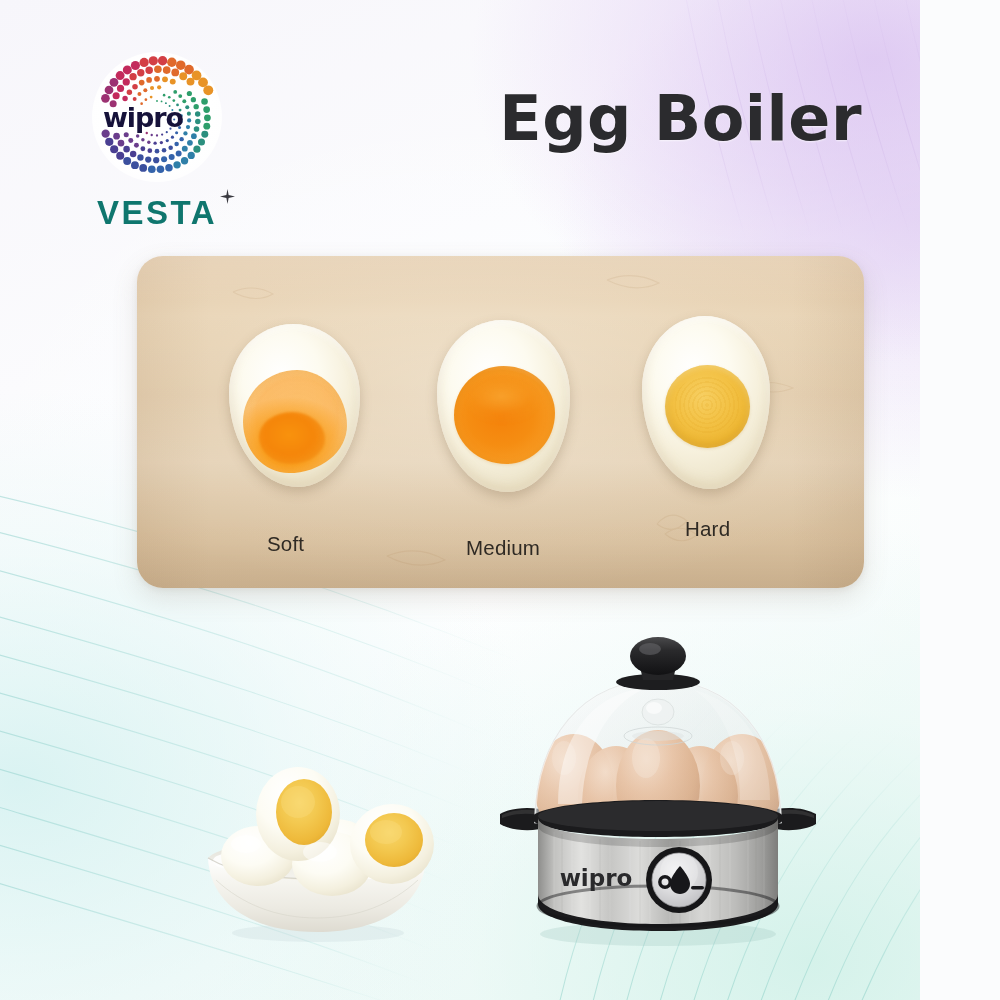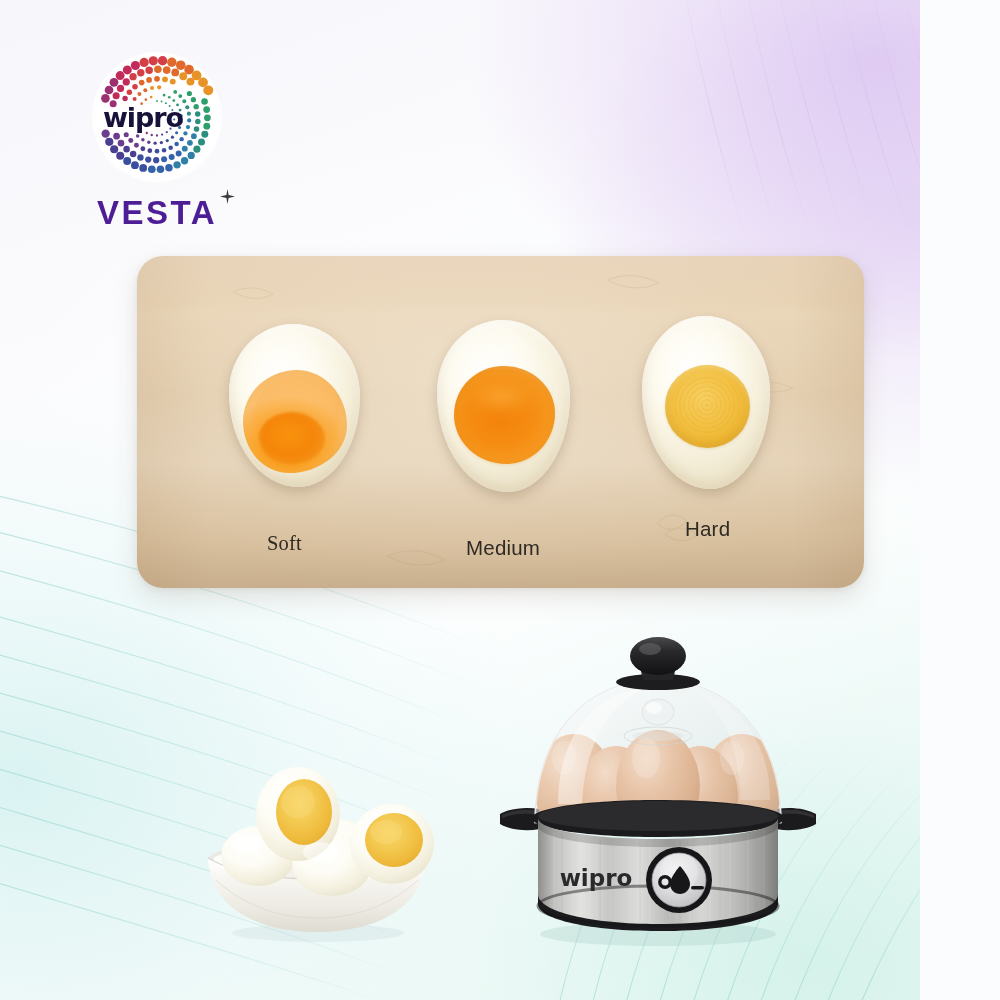--- a/index.html
+++ b/index.html
@@ -37,21 +37,21 @@
   .wipro-word {
     position:absolute; left:11px; top:50%; transform:translateY(-50%);
     font-size:27px; font-weight:700; letter-spacing:-1.1px;
     color:#16123a; font-family:"DejaVu Sans", sans-serif;
     z-index:4; line-height:1;
   }
   .vesta { position:relative; margin-top:14px; text-align:center; height:40px; }
   .vesta-word {
     font-family:"Liberation Sans", sans-serif;
     font-size:33px; font-weight:700; letter-spacing:2.5px;
-    color:#4c1d95; line-height:1;
+    color:#0f766e; line-height:1;
     display:inline-block; position:relative;
   }
   .vesta-spark { position:absolute; left:123px; top:-7px; width:15px; height:15px; }
 
   
   .title {
     position:absolute; right:58px; top:88px;
     font-size:62px; font-weight:700; letter-spacing:0.5px;
     color:#2b2b2e; line-height:1;
     font-family:"DejaVu Sans", sans-serif;
@@ -303,20 +303,21 @@
       </svg>
       <span class="wipro-word">wipro</span>
     </div>
     <div class="vesta">
       <span class="vesta-word">VESTA<svg class="vesta-spark" viewBox="0 0 20 20">
           <path d="M10 0 L11.5 8 L20 10 L11.5 12 L10 20 L8.5 12 L0 10 L8.5 8 Z" fill="#3a3a40"></path>
         </svg></span>
     </div>
   </div>
 
+  <div class="title">Egg Boiler</div>
 
   <div class="board">
     <div class="board-grain">
       <svg viewBox="0 0 727 332" preserveAspectRatio="none">
         <defs>
           <linearGradient id="gr" x1="0" y1="0" x2="1" y2="0">
             <stop offset="0%" stop-color="#b99468" stop-opacity="0.20"></stop>
             <stop offset="35%" stop-color="#c2a077" stop-opacity="0.42"></stop>
             <stop offset="70%" stop-color="#b99468" stop-opacity="0.26"></stop>
             <stop offset="100%" stop-color="#ab8558" stop-opacity="0.34"></stop>
@@ -400,21 +401,21 @@
                   background:
                     radial-gradient(ellipse 62% 48% at 44% 74%, #f68b0c 0%, #f9a021 40%, rgba(250,170,55,0.72) 72%, rgba(252,195,110,0.25) 100%),
                     radial-gradient(ellipse 86% 78% at 52% 44%, rgba(252,186,96,0.92) 0%, rgba(250,168,64,0.80) 46%, rgba(248,205,130,0.45) 78%, rgba(250,225,170,0.12) 100%);
                   filter:blur(0.5px);
                   box-shadow:inset 0 2px 8px rgba(225,140,20,0.30);"></div>
       <div class="yolk" style="left:30px; top:88px; width:66px; height:52px;
                   border-radius:50% 50% 52% 48% / 48% 52% 48% 52%;
                   background:radial-gradient(ellipse 70% 70% at 46% 44%, #f9920d 0%, #f5860a 52%, rgba(240,135,15,0.55) 86%, rgba(240,150,40,0) 100%);
                   filter:blur(1.1px);"></div>
     </div>
-    <div class="lbl" style="left:130px; top:276px;font-family:Liberation Serif, serif;">Soft</div>
+    <div class="lbl" style="left:130px; top:276px;">Soft</div>
 
     <div class="egg-sample" style="left:300px; top:64px; width:133px; height:172px;">
       <div class="white"></div>
       <div class="yolk" style="left:17px; top:46px; width:101px; height:98px;
                   border-radius:49% 51% 48% 52% / 50% 48% 52% 50%;
                   background:
                     radial-gradient(ellipse 74% 66% at 46% 52%, #f5820a 0%, #f58d12 44%, #f79a22 72%, rgba(246,168,72,0.70) 92%, rgba(248,190,120,0.20) 100%);
                   box-shadow:inset 0 2px 9px rgba(215,120,10,0.35), 0 1px 3px rgba(220,150,60,0.25);
                   filter:blur(0.35px);"></div>
       <div class="yolk" style="left:30px; top:58px; width:72px; height:46px;

